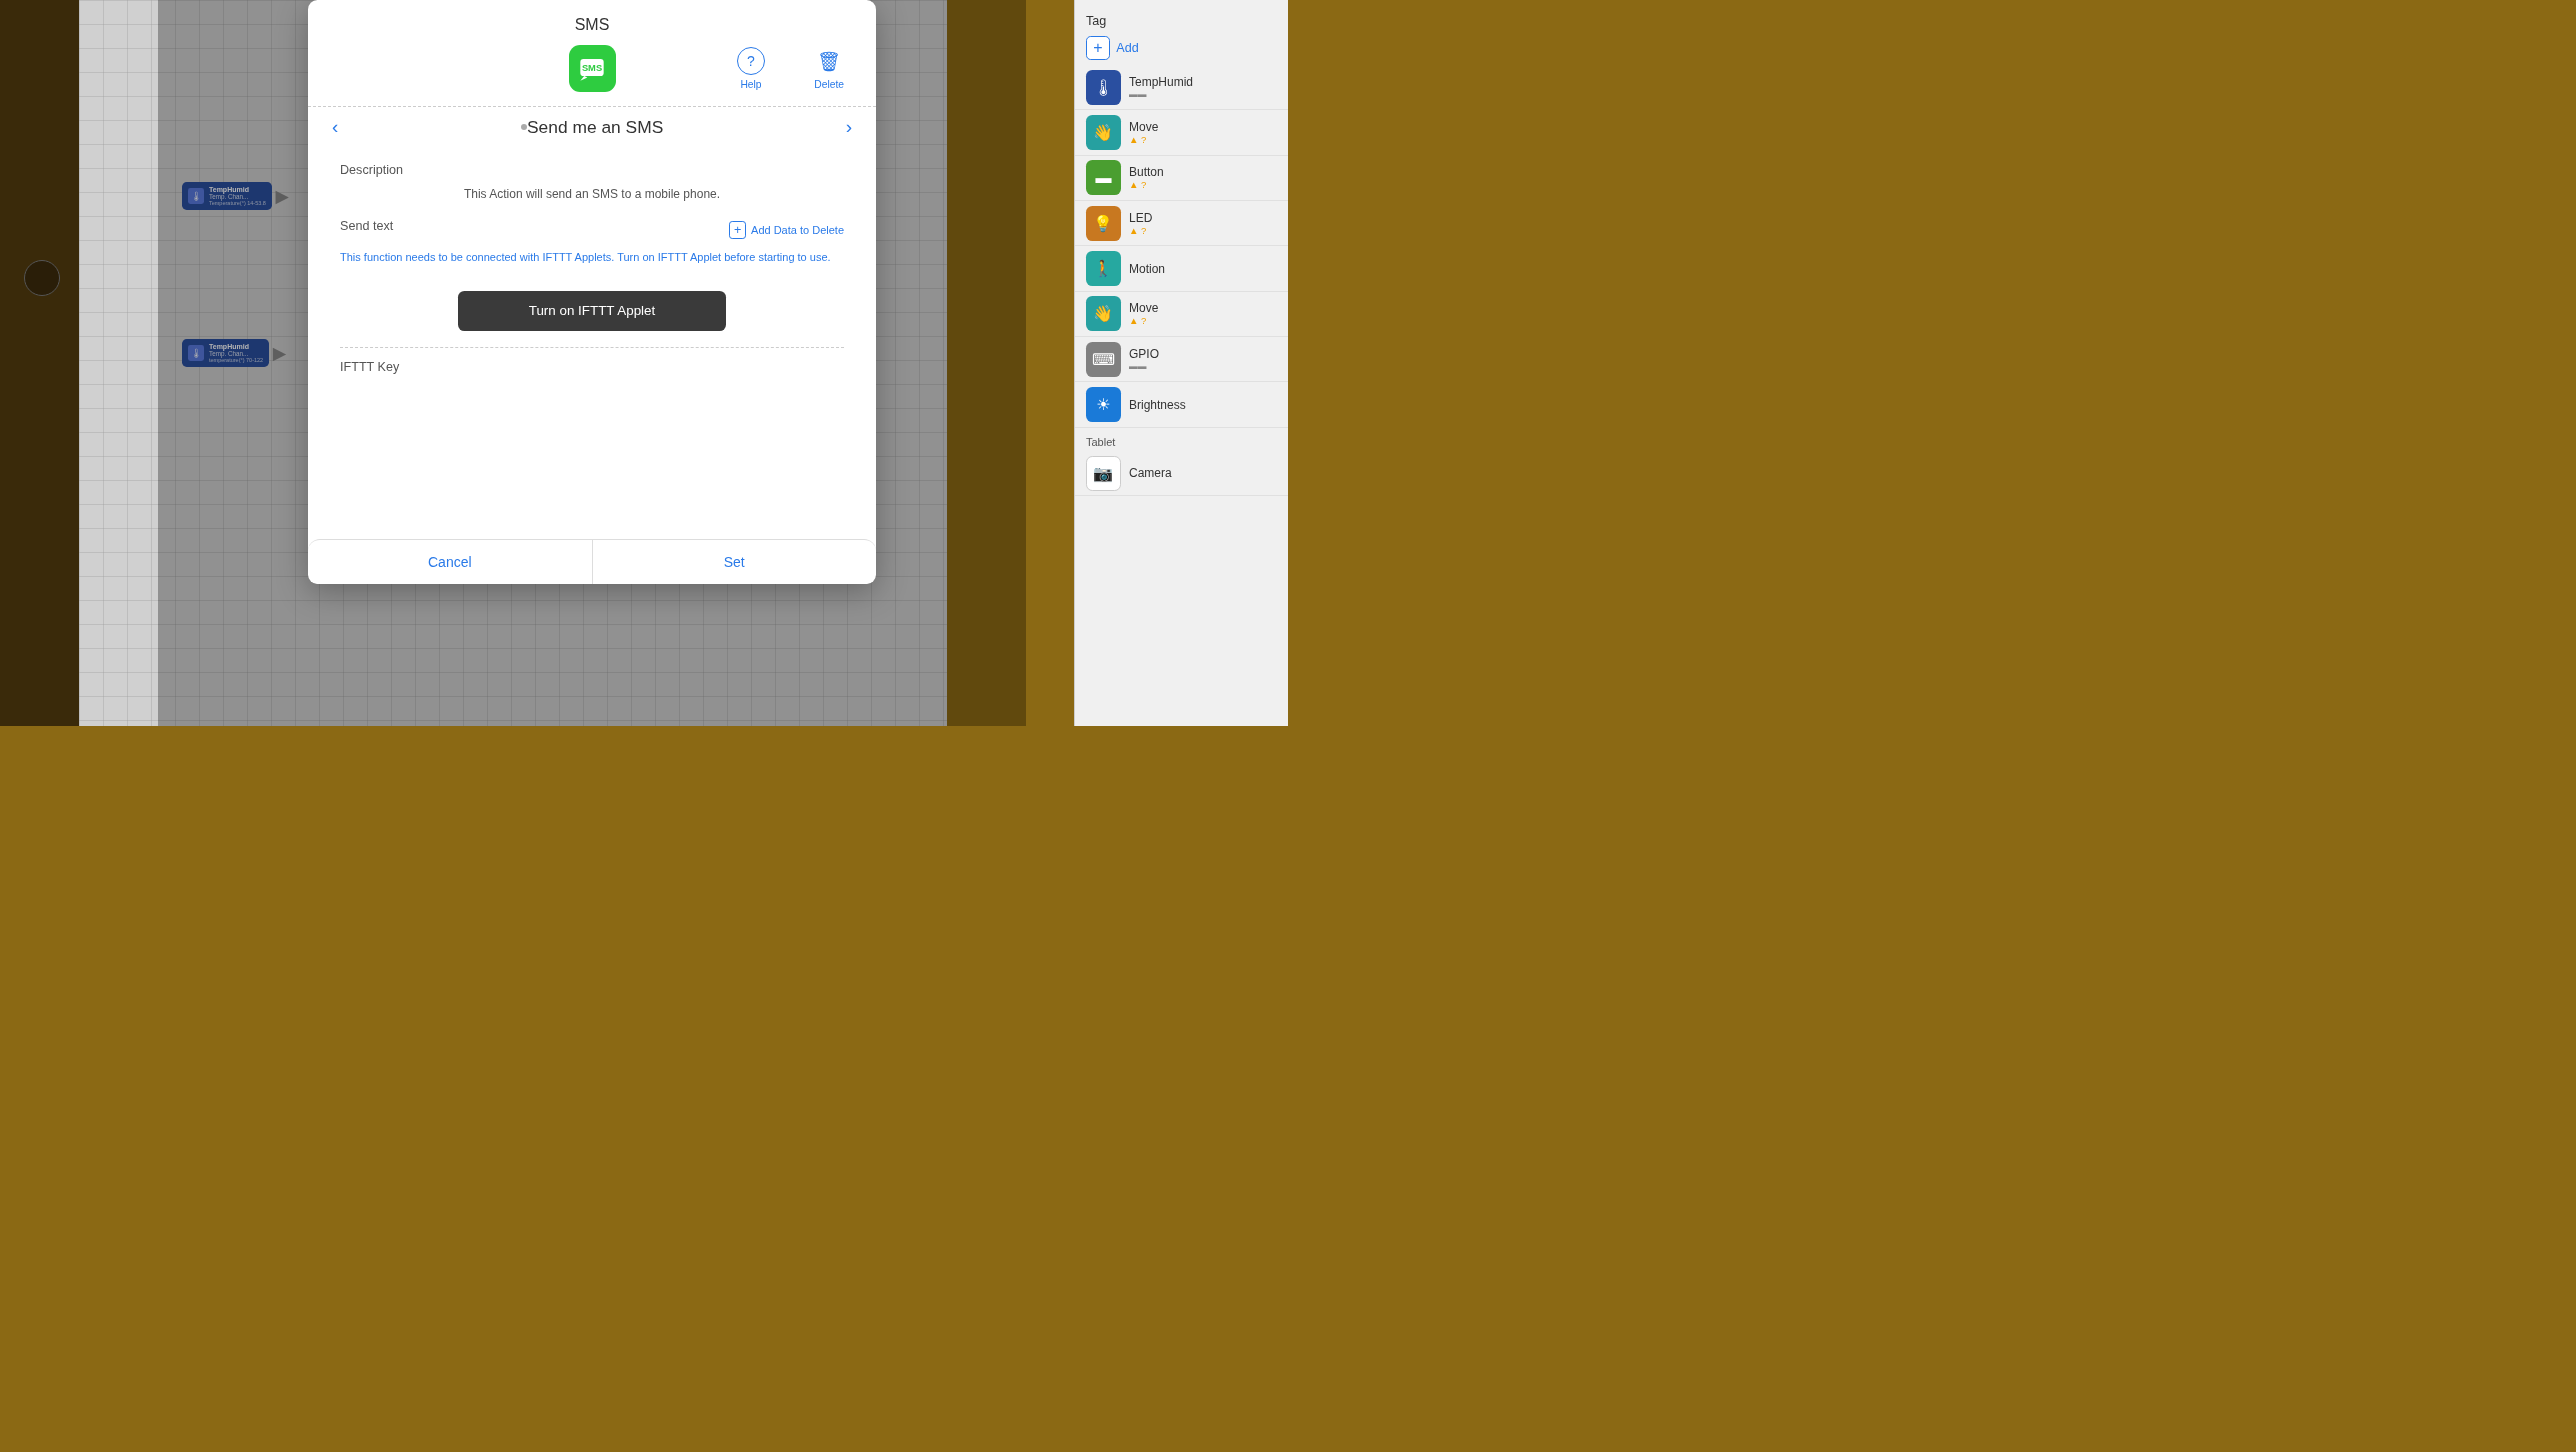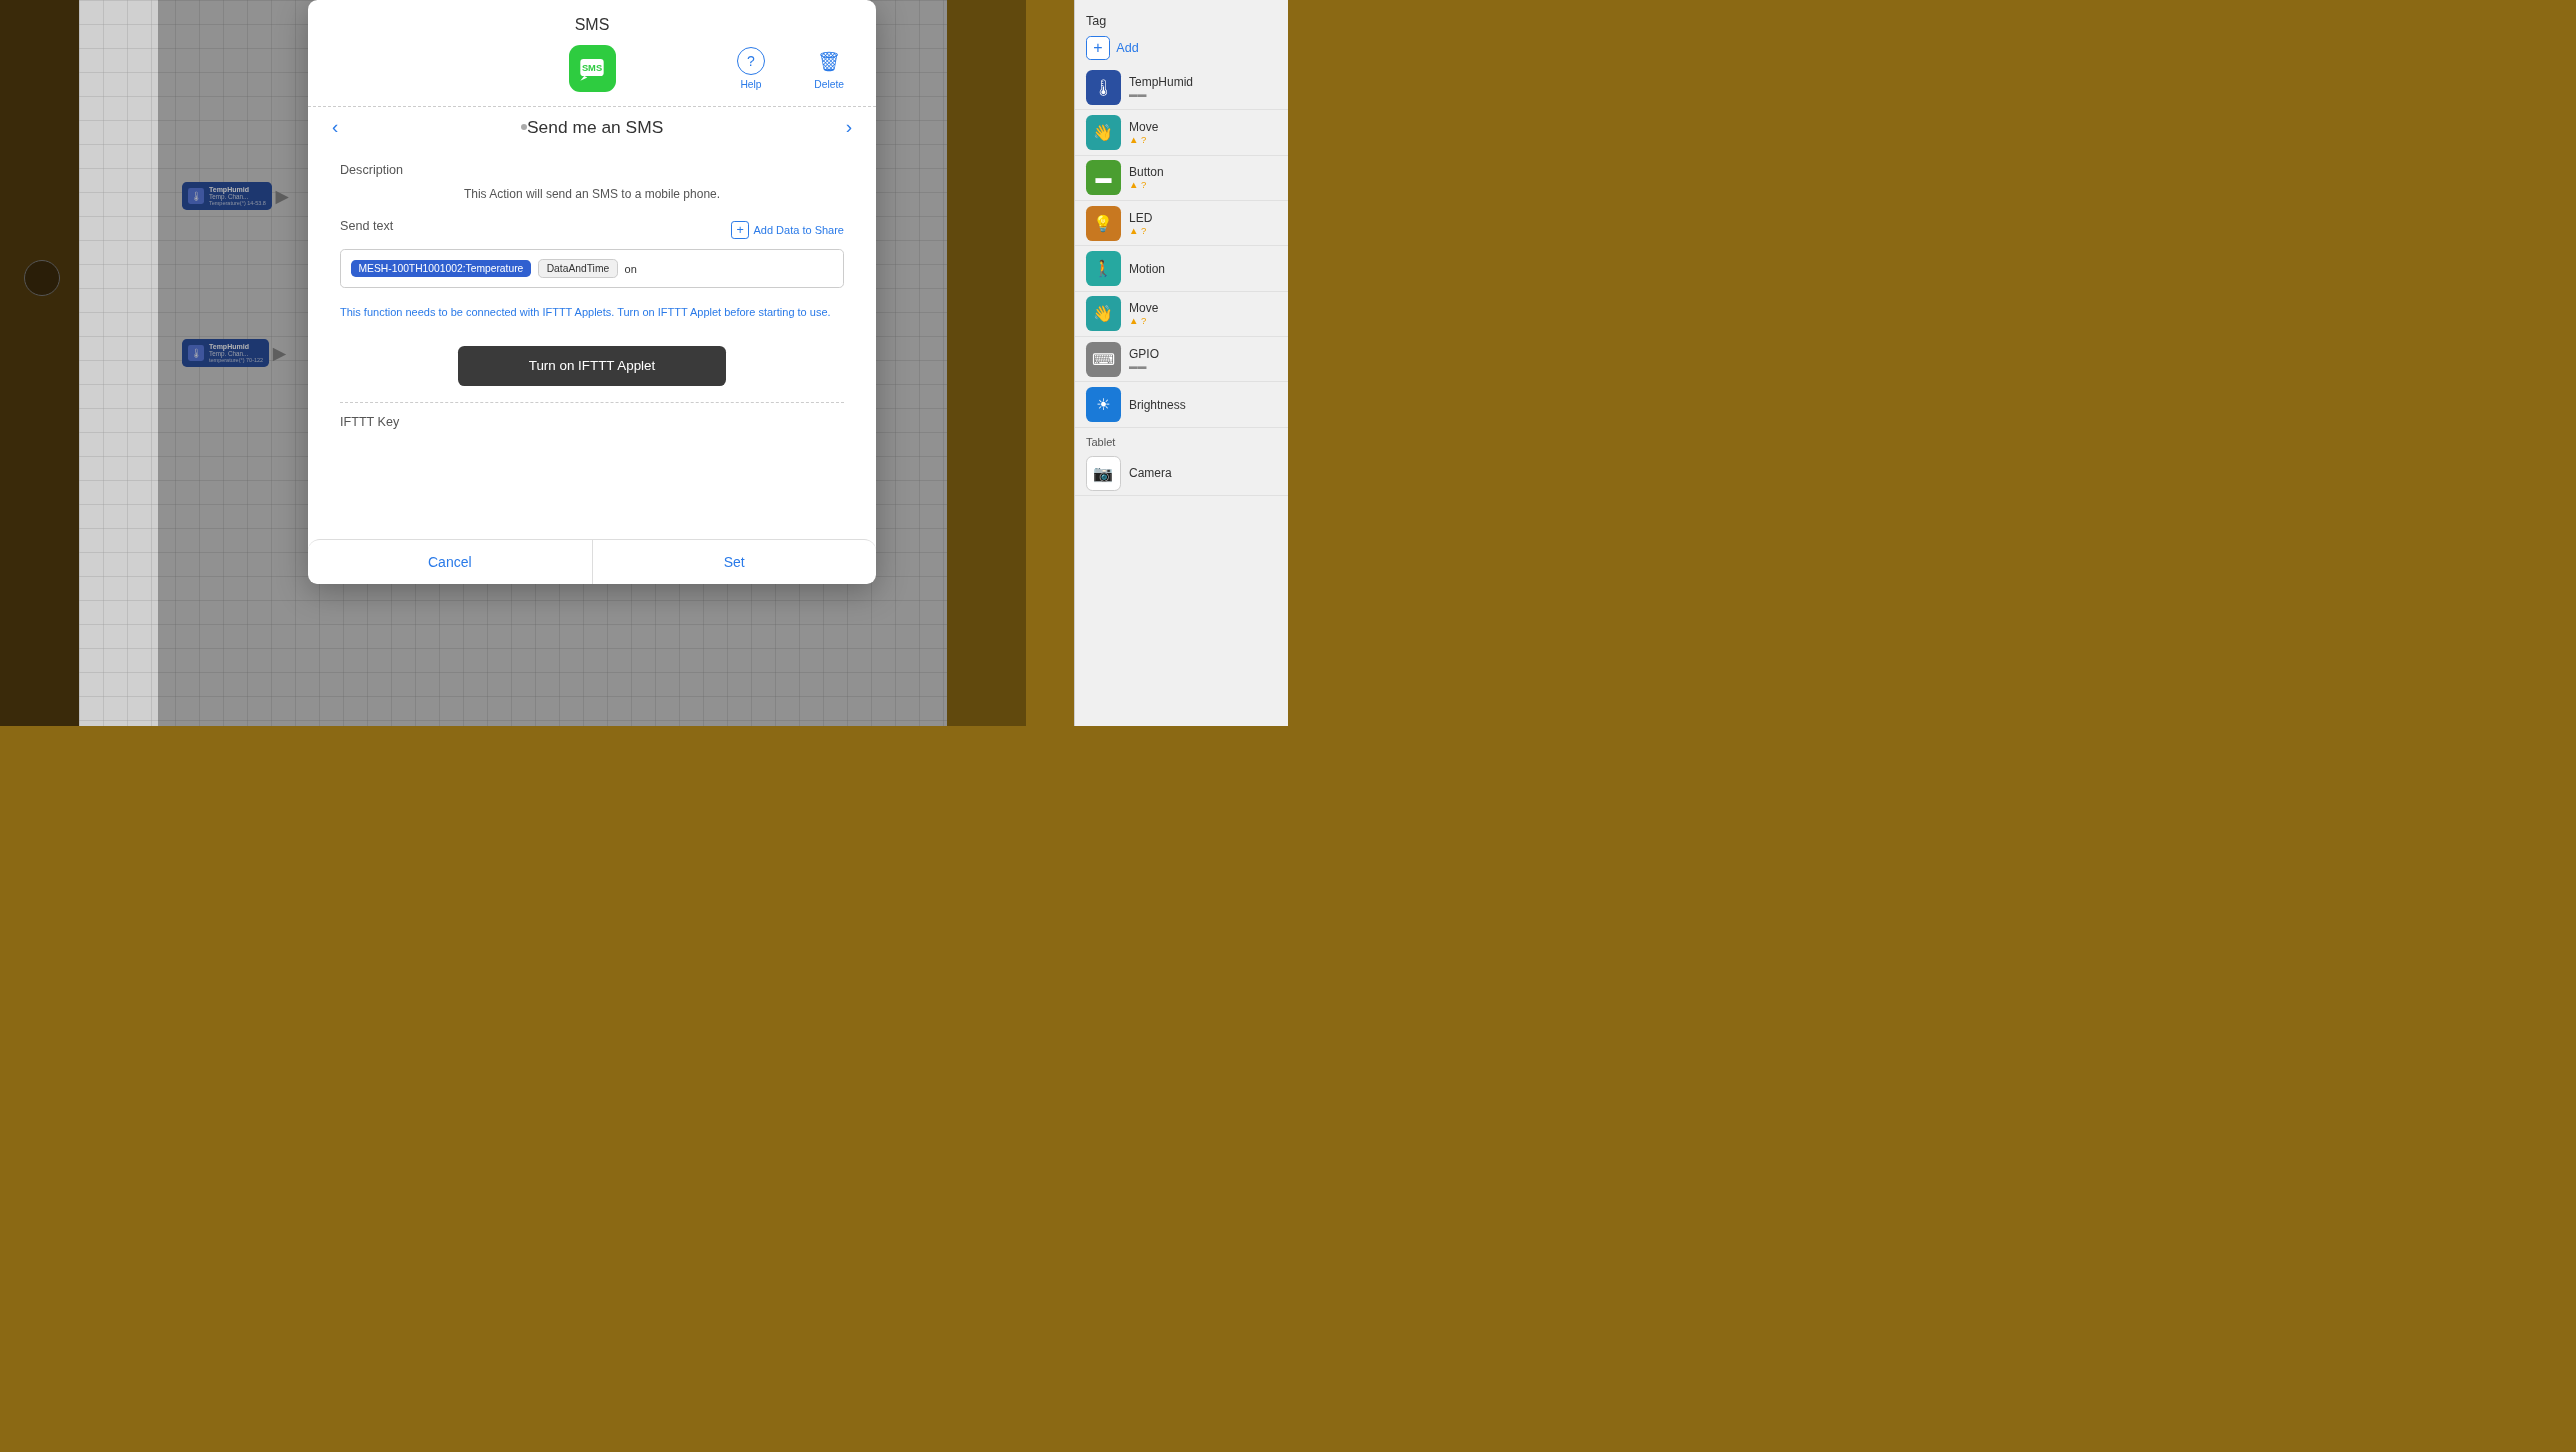--- a/index.html
+++ b/index.html
@@ -497,29 +497,24 @@
 
       <div class="modal-body">
 
         <div class="section-label">Description</div>
         <div class="description-text">This Action will send an SMS to a mobile phone.</div>
 
         <div class="send-text-row">
           <span class="section-label">Send text</span>
           <button class="add-data-btn">
             <div class="add-data-plus">+</div>
-            <span>Add Data to Share</span>
+            <span>Add Data to Delete</span>
           </button>
         </div>
 
-        <div class="text-input-area">
-          <span class="tag-blue">MESH-100TH1001002:Temperature</span>
-          <span class="tag-gray">DataAndTime</span>
-          <span class="tag-text">on</span>
-        </div>
 
         <div class="ifttt-notice">
           <span>This function needs to be connected with IFTTT Applets. Turn on IFTTT Applet before starting to use.</span>
         </div>
 
         <button class="turn-on-btn">Turn on IFTTT Applet</button>
 
         <div class="ifttt-key-label">IFTTT Key</div>
 
       </div>

